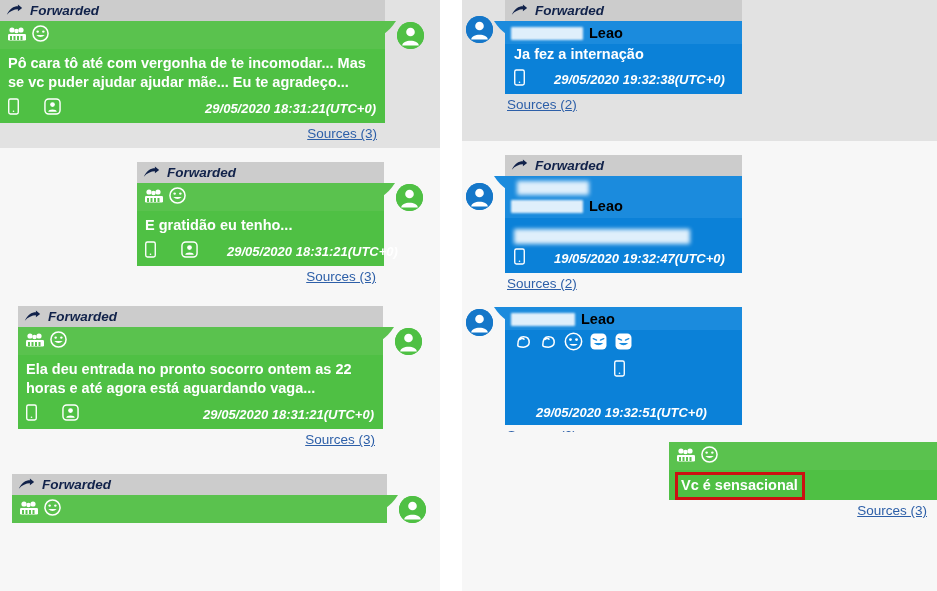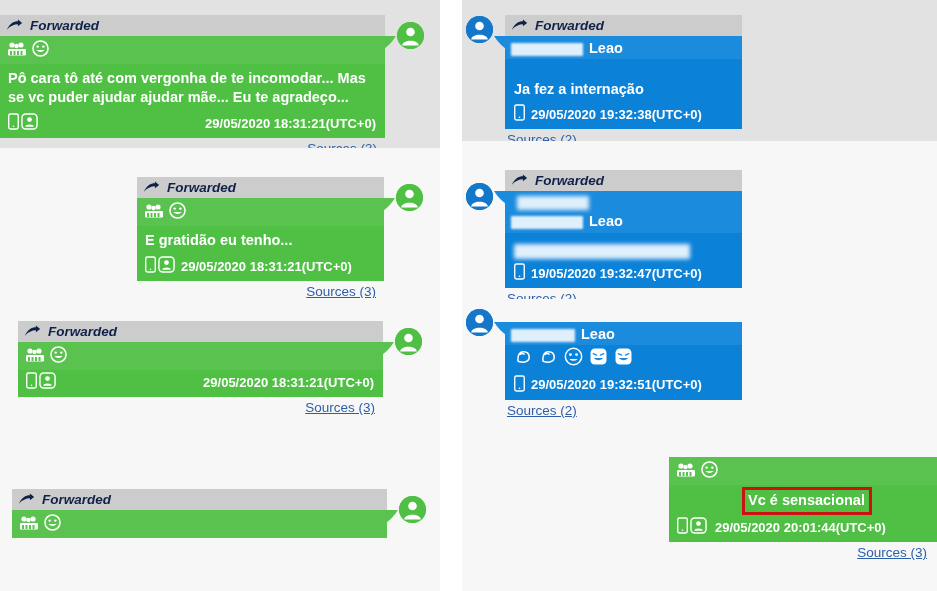--- a/index.html
+++ b/index.html
@@ -22,21 +22,21 @@
   .row{position:relative;width:100%;box-sizing:border-box;padding:0;}
   .row.shade{background:#e2e2e2;}
   .row.plain{background:#f7f7f7;}
 
   
   .msgline{display:flex;align-items:flex-start;}
   .msgline.out{justify-content:flex-start;}
   .msgline.in{justify-content:flex-start;}
 
   
-  .bubblewrap{position:relative;margin-top:15px;}
+  .bubblewrap{position:relative;}
 
   .fwd{
     background:#cccccc;
     color:#11224a;
     font-style:italic;
     font-weight:bold;
     font-size:13.5px;
     padding:3px 8px 3px 6px;
     display:flex;align-items:center;gap:7px;
     box-sizing:border-box;
@@ -54,44 +54,45 @@
   .bubble .hdr{
     padding:4px 8px 3px 7px;
     min-height:22px;
     display:flex;align-items:center;gap:5px;
     box-sizing:border-box;
   }
   .bubble.green .hdr{background:#5ac24e;}
   .bubble.blue .hdr{background:#1b8bdd;}
 
   .sender{
-    font-size:14.5px;font-weight:bold;color:#ffffff;
-    display:flex;align-items:flex-end;gap:6px;
+    font-size:14.5px;font-weight:bold;color:#000000;
+    display:flex;align-items:center;gap:6px;
   }
   .redact{
     display:inline-block;height:13px;background:#dfeffb;
     border-radius:1px;filter:blur(1.1px);vertical-align:middle;
   }
   .redact.wide{filter:blur(2px);}
 
   .body{
     padding:5px 9px 2px 8px;
     font-size:14.5px;font-weight:bold;line-height:1.32;
     color:#ffffff;
     box-sizing:border-box;
   }
   .body.boxed{outline:3px solid #cc1111;outline-offset:-1px;}
 
   .emojirow{font-size:18px;letter-spacing:1px;padding:2px 9px 2px 8px;line-height:1.15;}
 
   .meta{
-    display:flex;align-items:center;gap:2px;
+    display:flex;align-items:center;gap:25px;
     padding:2px 9px 5px 8px;
     font-size:13px;font-weight:bold;color:#ffffff;
     box-sizing:border-box;
+    font-style:italic;
   }
   .meta .spacer{flex:1 1 auto;}
   .ts{white-space:nowrap;font-size:13px;font-weight:bold;}
 
   
   .tail-r{position:absolute;top:0;right:-11px;width:12px;height:26px;}
   .tail-l{position:absolute;top:0;left:-11px;width:12px;height:26px;}
 
   
   .avatar{width:27px;height:27px;border-radius:50%;flex:none;margin-top:2px;}
@@ -293,20 +294,21 @@
               </span>
               <span class="ic">
                 <svg width="17" height="17" viewBox="0 0 18 18">
                     <circle cx="9" cy="9" r="8" fill="none" stroke="#fff" stroke-width="1.6"></circle>
                     <circle cx="6" cy="7" r="1.3" fill="#fff"></circle>
                     <circle cx="12" cy="7" r="1.3" fill="#fff"></circle>
                     <path d="M4.5 10.5 Q9 15 13.5 10.5 Z" fill="#fff"></path>
                   </svg>
               </span>
             </div>
+            <div class="body" style="padding-bottom:4px;">Ela deu entrada no pronto socorro ontem as 22 horas e até agora está aguardando vaga...</div>
             <div class="meta">
               <span class="ic">
                 <svg width="11" height="17" viewBox="0 0 12 18">
                     <rect x="0.8" y="0.8" width="10.4" height="16.4" rx="1.8" fill="none" stroke="#fff" stroke-width="1.5"></rect>
                     <circle cx="6" cy="14.2" r="0.9" fill="#fff"></circle>
                   </svg>
               </span>
               <span class="ic">
                 <svg width="17" height="17" viewBox="0 0 18 18">
                     <rect x="1" y="1" width="16" height="16" rx="4" fill="none" stroke="#fff" stroke-width="1.5"></rect>
@@ -412,21 +414,21 @@
               <svg viewBox="0 0 12 26" width="12" height="26">
                   <path d="M12 0 L0 0 C4 6 8 10 12 13 Z" fill="#1b8bdd"></path>
                 </svg>
             </span>
             <div class="hdr" style="padding-left:6px;">
               <span class="sender">
                 <span class="redact" style="width:72px;"></span>
                 <span>Leao</span>
               </span>
             </div>
-            <div class="body" style="padding:21px 9px 3px 9px;">Ja fez a internação</div>
+            <div class="body" style="padding:1px 9px 3px 9px;">Ja fez a internação</div>
             <div class="meta" style="padding-left:9px;">
               <span class="ic">
                 <svg width="11" height="17" viewBox="0 0 12 18">
                     <rect x="0.8" y="0.8" width="10.4" height="16.4" rx="1.8" fill="none" stroke="#fff" stroke-width="1.5"></rect>
                     <circle cx="6" cy="14.2" r="0.9" fill="#fff"></circle>
                   </svg>
               </span>
               <span class="ts" style="margin-left:4px;">29/05/2020 19:32:38(UTC+0)</span>
             </div>
           </div>
@@ -537,21 +539,21 @@
                   </svg>
               </span>
               <span class="ic">
                 <svg width="19" height="19" viewBox="0 0 20 20">
                     <rect x="1.6" y="1.6" width="16.8" height="16.8" rx="4.5" fill="#fff"></rect>
                     <path d="M4.5 7 L8 8.5 M15.5 7 L12 8.5" stroke="#1b8bdd" stroke-width="1.5" stroke-linecap="round"></path>
                     <path d="M5 11.5 Q10 16.5 15 11.5 Z" fill="#1b8bdd"></path>
                   </svg>
               </span>
             </div>
-            <div class="meta" style="padding-left:9px;">
+            <div class="meta" style="padding-left:1px;flex-direction:column;">
               <span class="ic">
                 <svg width="11" height="17" viewBox="0 0 12 18">
                     <rect x="0.8" y="0.8" width="10.4" height="16.4" rx="1.8" fill="none" stroke="#fff" stroke-width="1.5"></rect>
                     <circle cx="6" cy="14.2" r="0.9" fill="#fff"></circle>
                   </svg>
               </span>
               <span class="ts" style="margin-left:4px;">29/05/2020 19:32:51(UTC+0)</span>
             </div>
           </div>
           <div class="sources left" style="width:237px;">
@@ -585,38 +587,22 @@
               </span>
               <span class="ic">
                 <svg width="17" height="17" viewBox="0 0 18 18">
                     <circle cx="9" cy="9" r="8" fill="none" stroke="#fff" stroke-width="1.6"></circle>
                     <circle cx="6" cy="7" r="1.3" fill="#fff"></circle>
                     <circle cx="12" cy="7" r="1.3" fill="#fff"></circle>
                     <path d="M4.5 10.5 Q9 15 13.5 10.5 Z" fill="#fff"></path>
                   </svg>
               </span>
             </div>
-            <div style="padding:4px 0 2px 8px;text-align:center;">
+            <div style="padding:4px 0 2px 8px;">
               <span class="body boxed" style="display:inline-block;padding:2px 5px 3px 4px;">Vc é sensacional</span>
-            </div>
-            <div class="meta">
-              <span class="ic">
-                <svg width="11" height="17" viewBox="0 0 12 18">
-                    <rect x="0.8" y="0.8" width="10.4" height="16.4" rx="1.8" fill="none" stroke="#fff" stroke-width="1.5"></rect>
-                    <circle cx="6" cy="14.2" r="0.9" fill="#fff"></circle>
-                  </svg>
-              </span>
-              <span class="ic">
-                <svg width="17" height="17" viewBox="0 0 18 18">
-                    <rect x="1" y="1" width="16" height="16" rx="4" fill="none" stroke="#fff" stroke-width="1.5"></rect>
-                    <circle cx="9" cy="7" r="2.5" fill="#fff"></circle>
-                    <path d="M4.5 14.5 C4.5 11.4 13.5 11.4 13.5 14.5 Z" fill="#fff"></path>
-                  </svg>
-              </span>
-              <span class="ts" style="margin-left:6px;">29/05/2020 20:01:44(UTC+0)</span>
             </div>
           </div>
           <div class="sources" style="width:268px;padding-right:10px;">
             <a>Sources (3)</a>
           </div>
         </div>
       </div>
     </div>
 
   </div>

